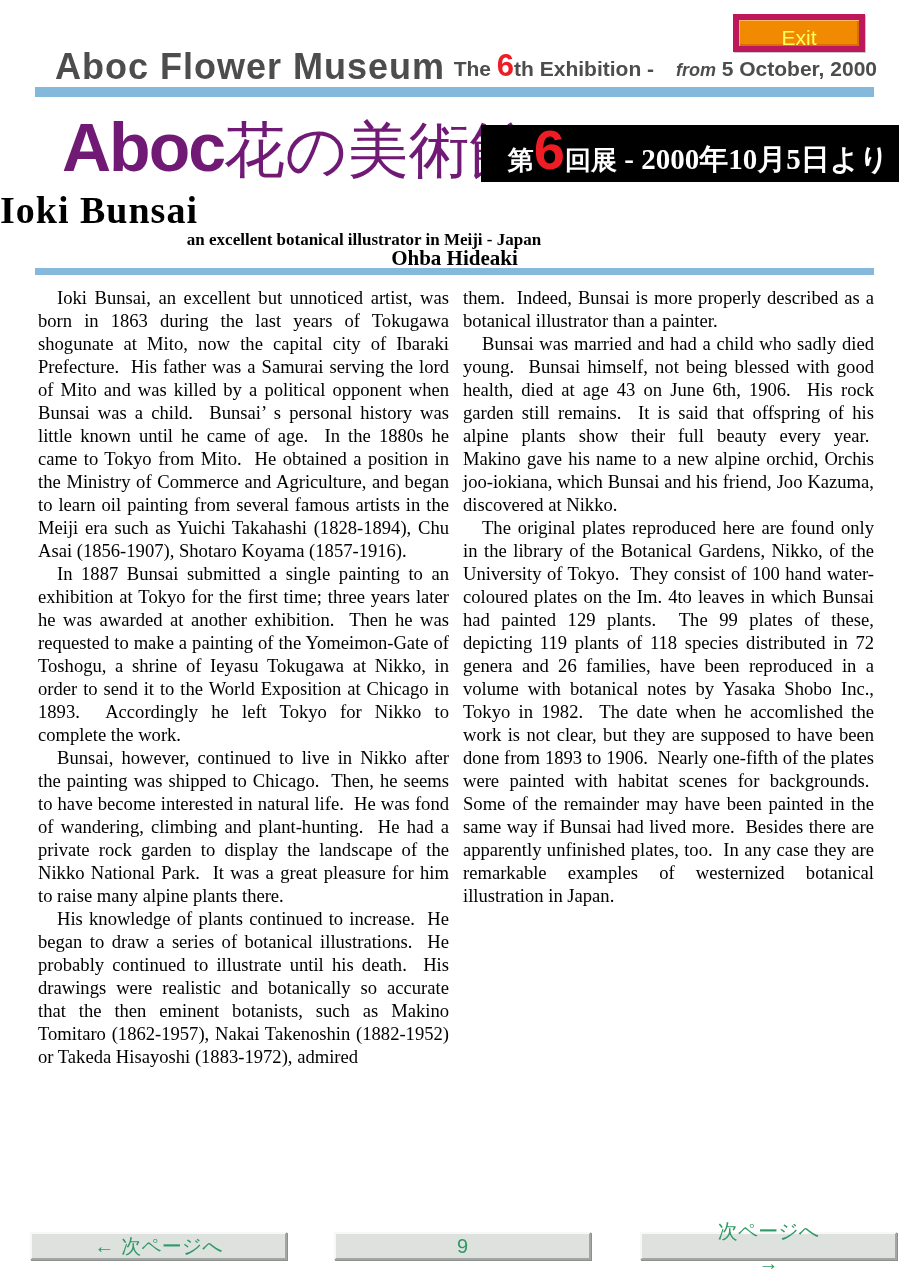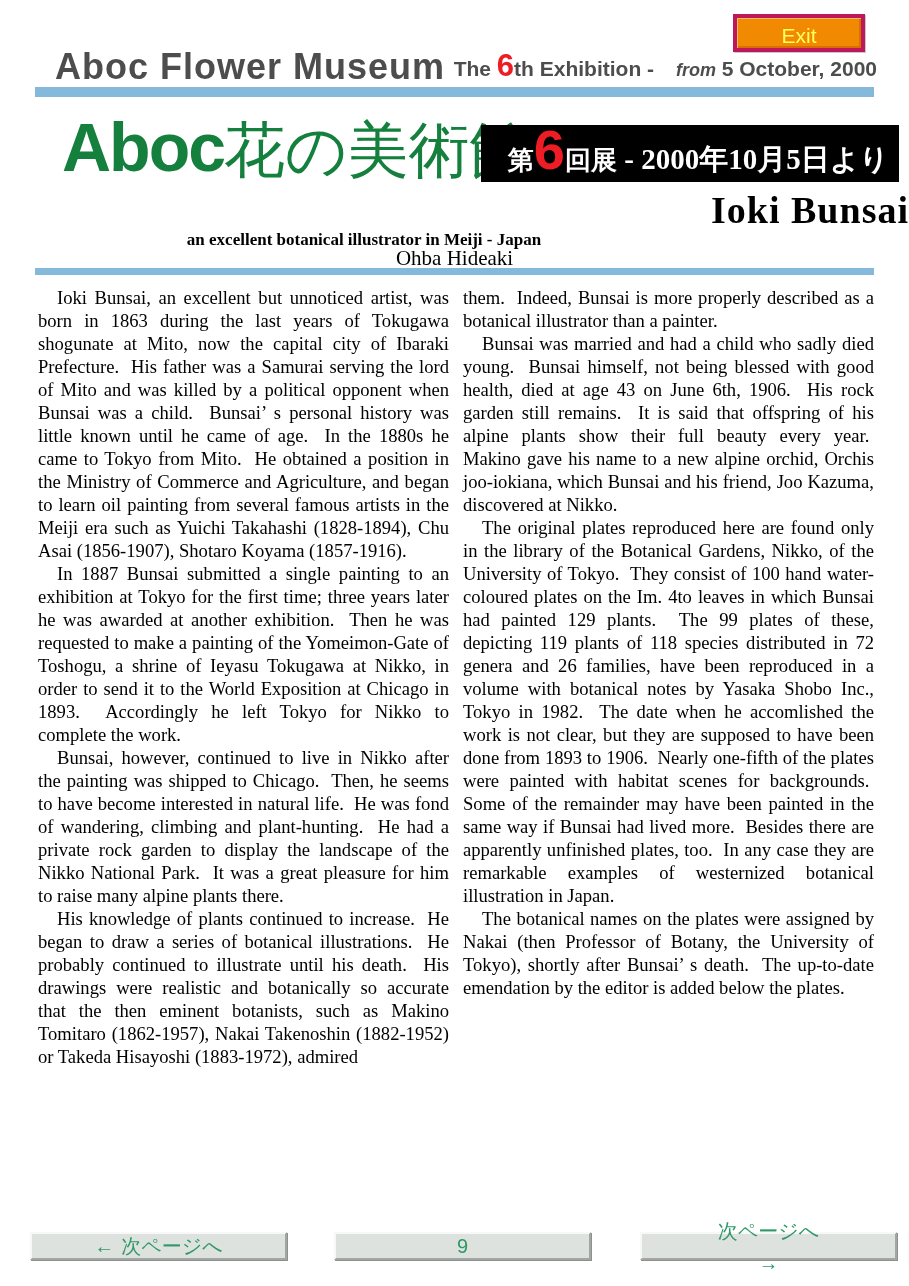--- a/index.html
+++ b/index.html
@@ -15,55 +15,55 @@
   }
   .exhibition-line{
     position:absolute;right:32px;top:50px;
     font-family:"Liberation Sans",sans-serif;font-weight:bold;
     font-size:21px;color:#4d4d4d;display:flex;align-items:flex-end;white-space:pre;
   }
   .exhibition-line .ex-num{color:#ee1c24;font-size:31px;line-height:1;}
   .exhibition-line .ex-from{font-style:italic;font-size:18px;margin-left:16px;}
   .exit-button{
     position:absolute;left:733px;top:14px;width:132px;height:38px;box-sizing:border-box;
-    background:#f18a00;border:4px solid #be185d;
+    background:#f18a00;border:6px solid #be185d;
     box-shadow:inset 1px 1px 0 #ffb763, inset -2px -2px 0 #d96f00, 1px 1px 0 #c9c9c9;
     color:#ffff5e;font-family:"Liberation Sans",sans-serif;font-size:21px;
     text-align:center;line-height:36px;cursor:pointer;
   }
   .divider{position:absolute;left:35px;width:839px;background:#84b9dc;}
   .divider-top{top:87px;height:10px;}
   .divider-title{top:268px;height:7px;}
   
   .logo{
     position:absolute;left:62px;top:108px;display:flex;align-items:baseline;
-    color:#15803d;white-space:nowrap;text-align:right;
+    color:#701a75;white-space:nowrap;text-align:right;
   }
   .logo-latin{font-family:"Liberation Sans",sans-serif;font-weight:bold;font-size:68px;letter-spacing:-2px;line-height:78px;}
   .logo-kanji{font-family:"Liberation Serif",serif;font-size:61px;line-height:78px;}
   .banner{
     position:absolute;left:481px;top:125px;width:418px;height:57px;background:#000000;
     display:flex;align-items:baseline;justify-content:flex-end;
     padding:0 10px 10px 0;box-sizing:border-box;color:#ffffff;white-space:pre;
   }
   .banner .b-kanji{font-family:"Liberation Sans",sans-serif;font-weight:bold;font-size:26px;}
   .banner .b-num{color:#ee1c24;font-family:"Liberation Sans",sans-serif;font-weight:bold;font-size:56px;line-height:0.9;}
   .banner .b-date{font-family:"Liberation Serif",serif;font-weight:bold;font-size:29px;}
   
   .article-title{
-    position:absolute;left:0;top:188px;width:909px;text-align:right;
+    position:absolute;left:0;top:188px;width:909px;text-align:left;
     font-weight:bold;font-size:38px;letter-spacing:1px;
   }
   .article-subtitle{
     position:absolute;left:0;top:230px;width:728px;text-align:center;
     font-weight:bold;font-size:17px;
   }
   .article-author{
     position:absolute;left:0;top:246px;width:909px;text-align:center;
-    font-weight:normal;font-size:21px;
+    font-weight:bold;font-size:21px;
   }
   
   .columns{
     position:absolute;left:38px;top:286px;width:836px;
     display:flex;gap:14px;
   }
   .col{width:411px;font-size:18.6px;line-height:23px;text-align:justify;}
   .col p{margin:0;text-indent:19px;}
   .col p.no-indent{text-indent:0;}
   
@@ -113,21 +113,20 @@
     <div class="col">
       <p>Ioki Bunsai, an excellent but unnoticed artist, was born in 1863 during the last years of Tokugawa shogunate at Mito, now the capital city of Ibaraki Prefecture.&nbsp; His father was a Samurai serving the lord of Mito and was killed by a political opponent when Bunsai was a child.&nbsp; Bunsai’ s personal history was little known until he came of age.&nbsp; In the 1880s he came to Tokyo from Mito.&nbsp; He obtained a position in the Ministry of Commerce and Agriculture, and began to learn oil painting from several famous artists in the Meiji era such as Yuichi Takahashi (1828-1894), Chu Asai (1856-1907), Shotaro Koyama (1857-1916).</p>
       <p>In 1887 Bunsai submitted a single painting to an exhibition at Tokyo for the first time; three years later he was awarded at another exhibition.&nbsp; Then he was requested to make a painting of the Yomeimon-Gate of Toshogu, a shrine of Ieyasu Tokugawa at Nikko, in order to send it to the World Exposition at Chicago in 1893.&nbsp; Accordingly he left Tokyo for Nikko to complete the work.</p>
       <p>Bunsai, however, continued to live in Nikko after the painting was shipped to Chicago.&nbsp; Then, he seems to have become interested in natural life.&nbsp; He was fond of wandering, climbing and plant-hunting.&nbsp; He had a private rock garden to display the landscape of the Nikko National Park.&nbsp; It was a great pleasure for him to raise many alpine plants there.</p>
       <p>His knowledge of plants continued to increase.&nbsp; He began to draw a series of botanical illustrations.&nbsp; He probably continued to illustrate until his death.&nbsp; His drawings were realistic and botanically so accurate that the then eminent botanists, such as Makino Tomitaro (1862-1957), Nakai Takenoshin (1882-1952) or Takeda Hisayoshi (1883-1972), admired</p>
     </div>
     <div class="col">
       <p class="no-indent">them.&nbsp; Indeed, Bunsai is more properly described as a botanical illustrator than a painter.</p>
       <p>Bunsai was married and had a child who sadly died young.&nbsp; Bunsai himself, not being blessed with good health, died at age 43 on June 6th, 1906.&nbsp; His rock garden still remains.&nbsp; It is said that offspring of his alpine plants show their full beauty every year.&nbsp; Makino gave his name to a new alpine orchid, Orchis joo-iokiana, which Bunsai and his friend, Joo Kazuma, discovered at Nikko.</p>
       <p>The original plates reproduced here are found only in the library of the Botanical Gardens, Nikko, of the University of Tokyo.&nbsp; They consist of 100 hand water-coloured plates on the Im. 4to leaves in which Bunsai had painted 129 plants.&nbsp; The 99 plates of these, depicting 119 plants of 118 species distributed in 72 genera and 26 families, have been reproduced in a volume with botanical notes by Yasaka Shobo Inc., Tokyo in 1982.&nbsp; The date when he accomlished the work is not clear, but they are supposed to have been done from 1893 to 1906.&nbsp; Nearly one-fifth of the plates were painted with habitat scenes for backgrounds.&nbsp; Some of the remainder may have been painted in the same way if Bunsai had lived more.&nbsp; Besides there are apparently unfinished plates, too.&nbsp; In any case they are remarkable examples of westernized botanical illustration in Japan.</p>
-      <p>The botanical names on the plates were assigned by Nakai (then Professor of Botany, the University of Tokyo), shortly after Bunsai’ s death.&nbsp; The up-to-date emendation by the editor is added below the plates.</p>
     </div>
   </div>
 
   <div class="nav-button btn-prev">
     <span>←</span>
     <span>次ページへ</span>
   </div>
   <div class="nav-button btn-page">
     <span>9</span>
   </div>

